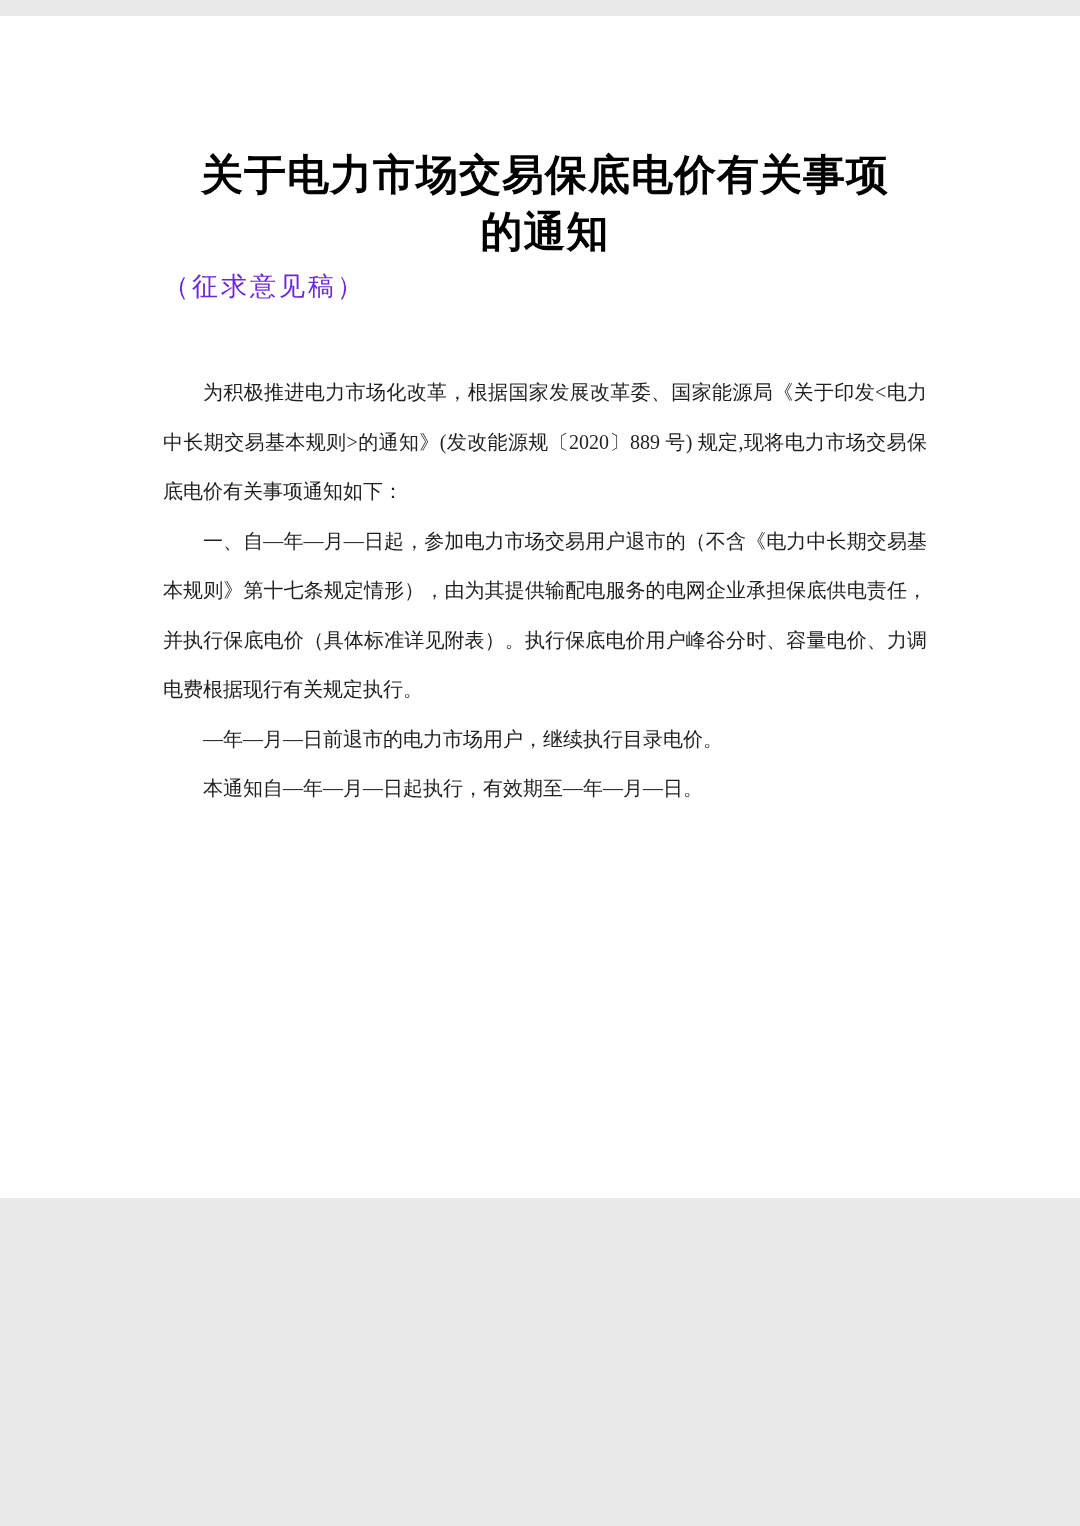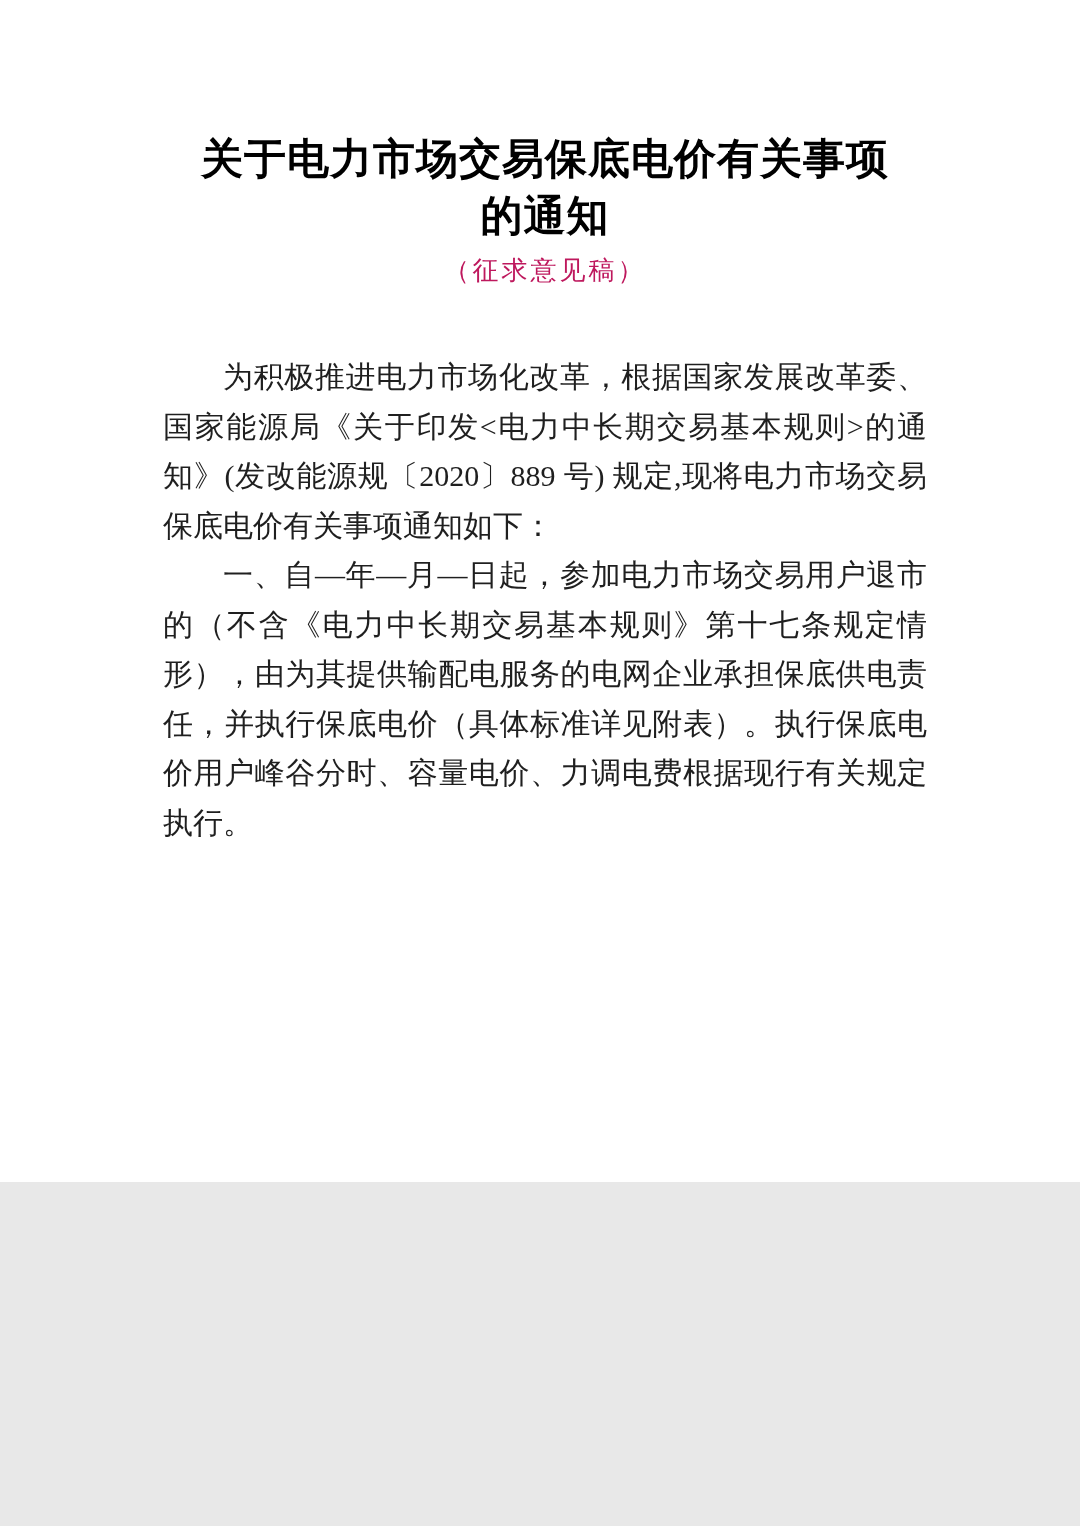--- a/index.html
+++ b/index.html
@@ -4,21 +4,21 @@
 <style>
   html, body {
     margin: 0;
     padding: 0;
     background: #e8e8e8;
   }
   .page {
     position: relative;
     width: 1080px;
     height: 1182px;
-    margin: 0 auto;
+    margin: 16px auto;
     background: #ffffff;
     overflow: hidden;
   }
   .doc {
     position: absolute;
     left: 163px;
     right: 153px;
     top: 0;
     color: #1f1f1f;
   }
@@ -27,34 +27,33 @@
     text-align: center;
     font-family: "Liberation Sans", "DejaVu Sans", sans-serif;
     font-weight: bold;
     font-size: 42px;
     line-height: 57px;
     color: #000000;
     letter-spacing: 1px;
   }
   .subtitle {
     margin: 10px 0 0 0;
-    text-align: center;
     font-family: "Liberation Serif", "DejaVu Serif", serif;
     font-size: 26px;
     line-height: 34px;
     letter-spacing: 3px;
-    color: #be185d;
+    color: #6d28d9;
   }
   .body-text {
     margin-top: 64px;
   }
   .body-text p {
     margin: 0;
     font-family: "Liberation Serif", "DejaVu Serif", serif;
-    font-size: 30px;
+    font-size: 20px;
     line-height: 49.5px;
     text-align: justify;
     text-indent: 2em;
     color: #1f1f1f;
   }
   .attachment {
     margin-top: 66px !important;
   }
 </style>
 </head>
@@ -66,16 +65,18 @@
     <h1 class="title">
       <span>关于电力市场交易保底电价有关事项</span><br>
       <span>的通知</span>
     </h1>
 
     <div class="subtitle">（征求意见稿）</div>
 
     <div class="body-text">
       <p>为积极推进电力市场化改革，根据国家发展改革委、国家能源局《关于印发&lt;电力中长期交易基本规则&gt;的通知》(发改能源规〔2020〕889 号) 规定,现将电力市场交易保底电价有关事项通知如下：</p>
       <p>一、自—年—月—日起，参加电力市场交易用户退市的（不含《电力中长期交易基本规则》第十七条规定情形），由为其提供输配电服务的电网企业承担保底供电责任，并执行保底电价（具体标准详见附表）。执行保底电价用户峰谷分时、容量电价、力调电费根据现行有关规定执行。</p>
+      <p>—年—月—日前退市的电力市场用户，继续执行目录电价。</p>
+      <p>本通知自—年—月—日起执行，有效期至—年—月—日。</p>
     </div>
 
   </div>
 </div>
 
 </body></html>

